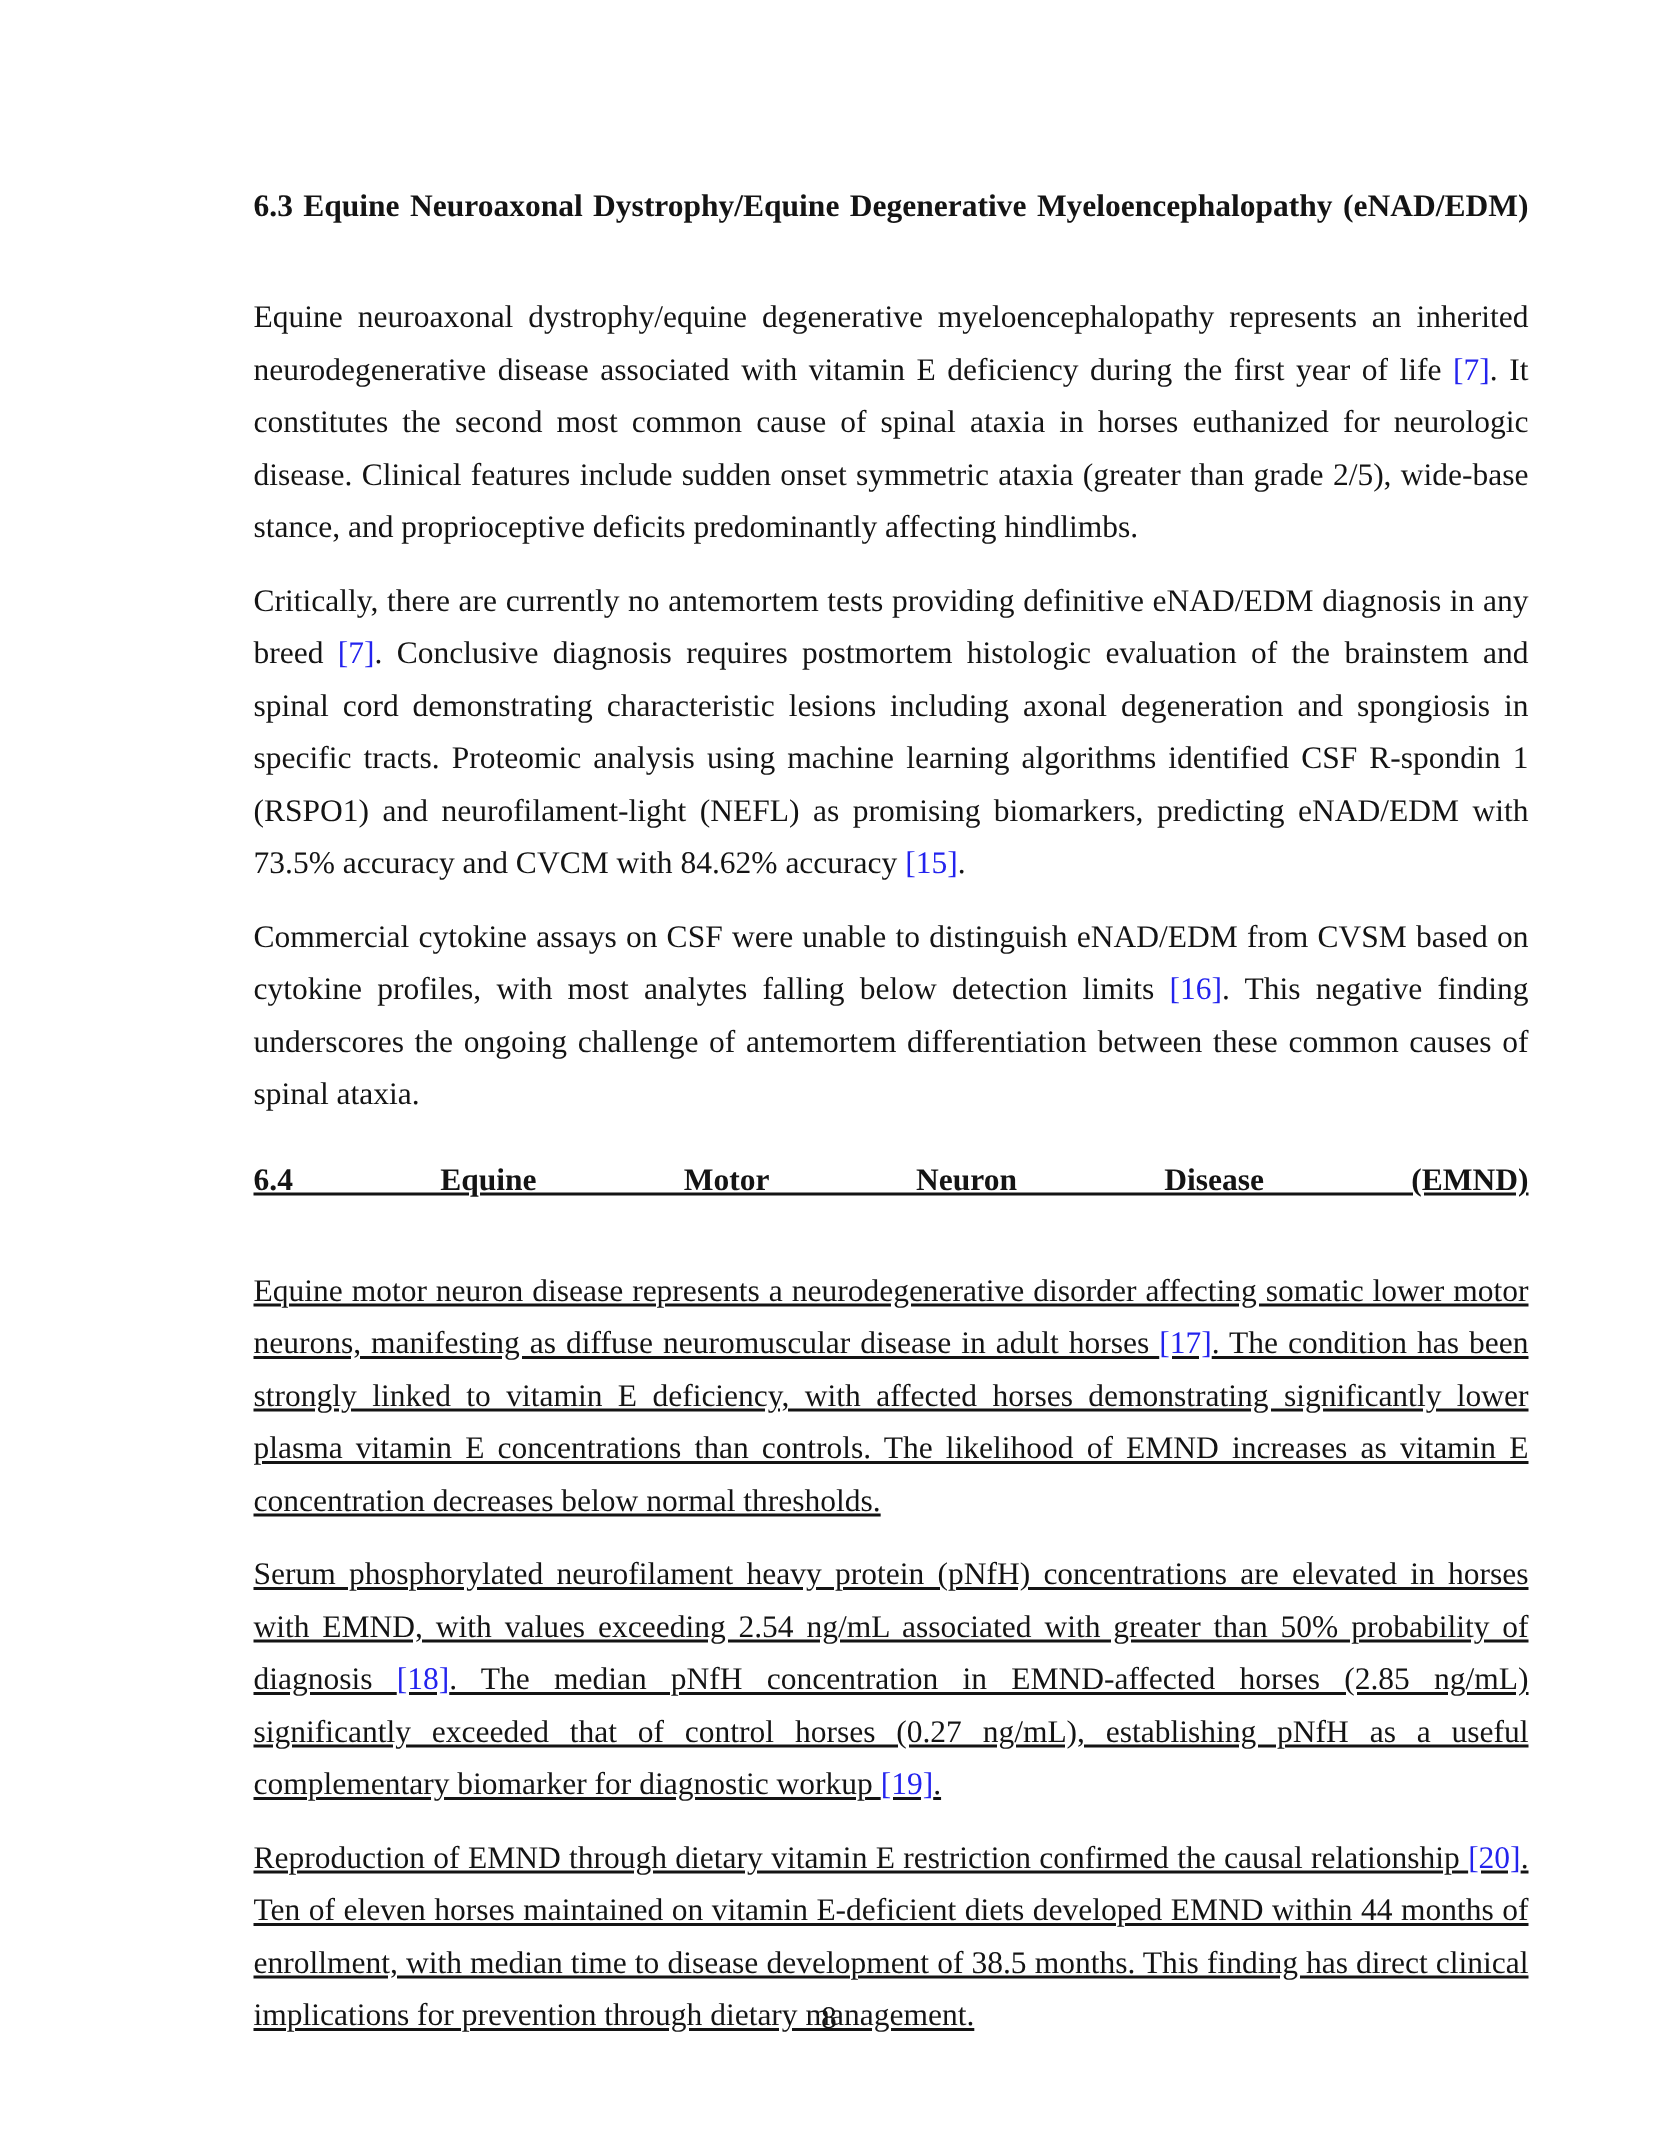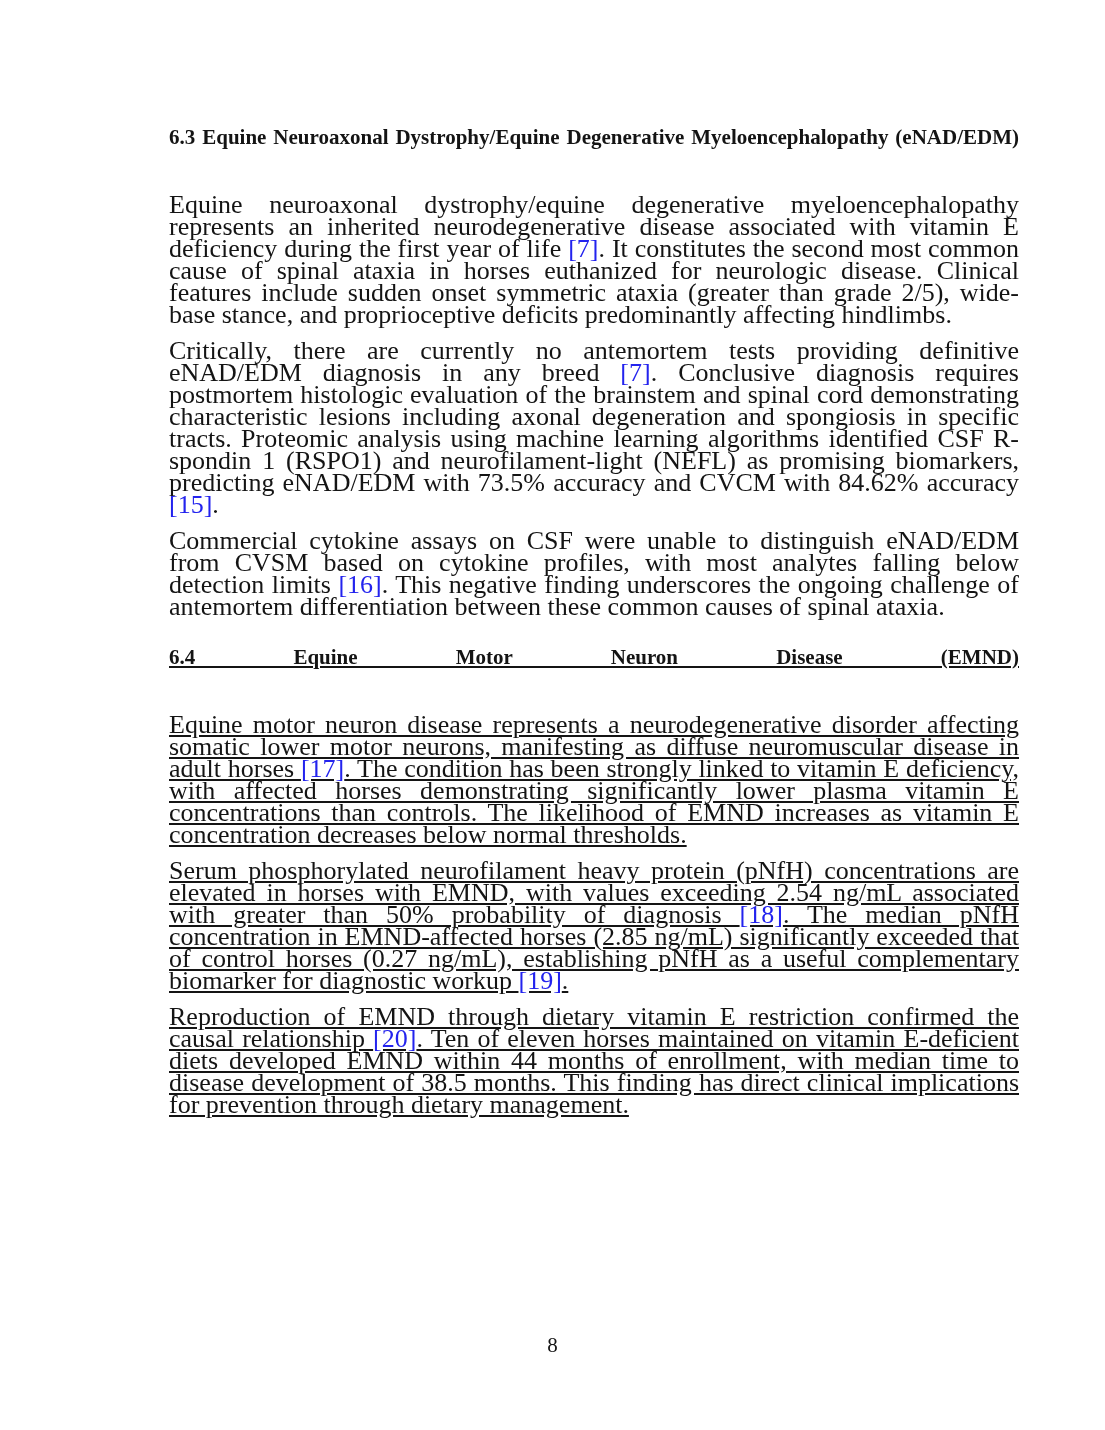--- a/index.html
+++ b/index.html
@@ -24,22 +24,22 @@
   .section-heading {
     font-size: 21px;
     line-height: 27px;
     font-weight: bold;
     text-align: justify;
     text-justify: inter-word;
     margin: 0 0 16px 0;
   }
   .section-heading::after { content: ""; display: inline-block; width: 100%; height: 0; }
   .body-para {
-    font-size: 26px;
-    line-height: 22px;
+    font-size: 21px;
+    line-height: 35px;
     text-align: justify;
     text-justify: inter-word;
     hyphens: auto;
     -webkit-hyphens: auto;
     margin: 0 0 14px 0;
   }
   .section + .section { margin-top: 26px; text-decoration: underline; }
   .cite { color: #2323ee; }
   .page-number {
     position: absolute;

